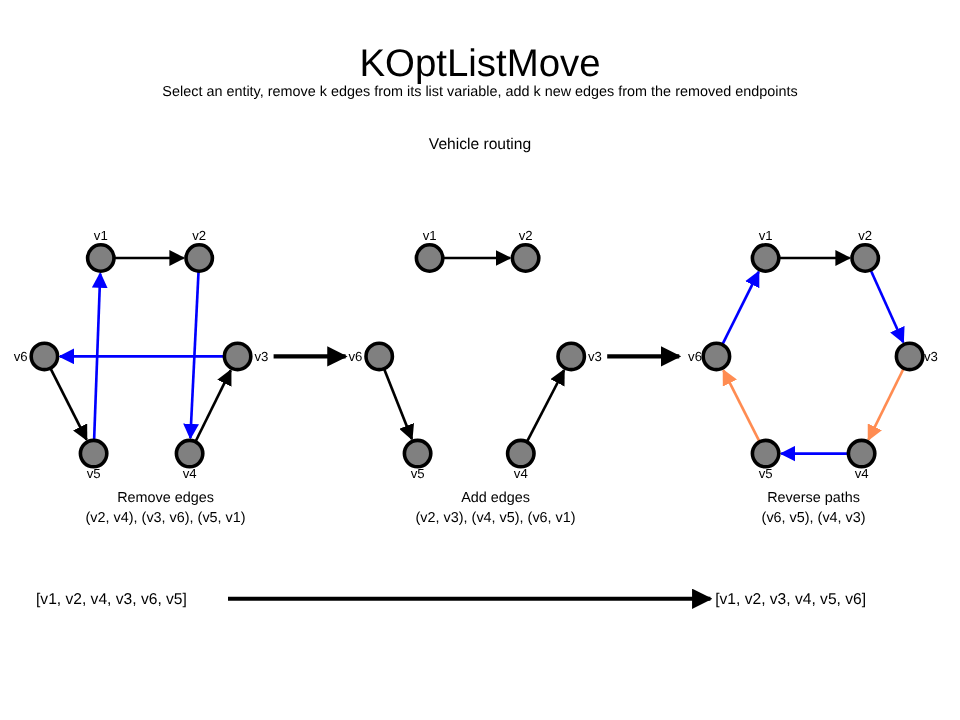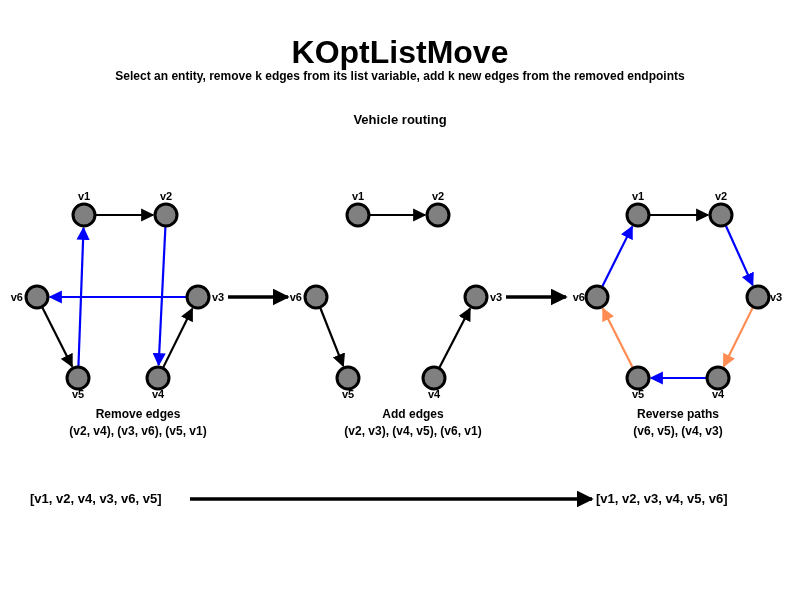--- a/index.html
+++ b/index.html
@@ -13,21 +13,20 @@
     font-family: "Liberation Sans", sans-serif;
     color: #000000;
     overflow: hidden;
     position: relative;
   }
   #root {
     position: absolute;
     left: 0; top: 0;
     width: 800px;
     height: 512px;
-    font-weight: bold;
   }
   svg#scene {
     display: block;
     width: 800px;
     height: 600px;
   }
   text {
     font-family: "Liberation Sans", sans-serif;
     fill: #000000;
   }

